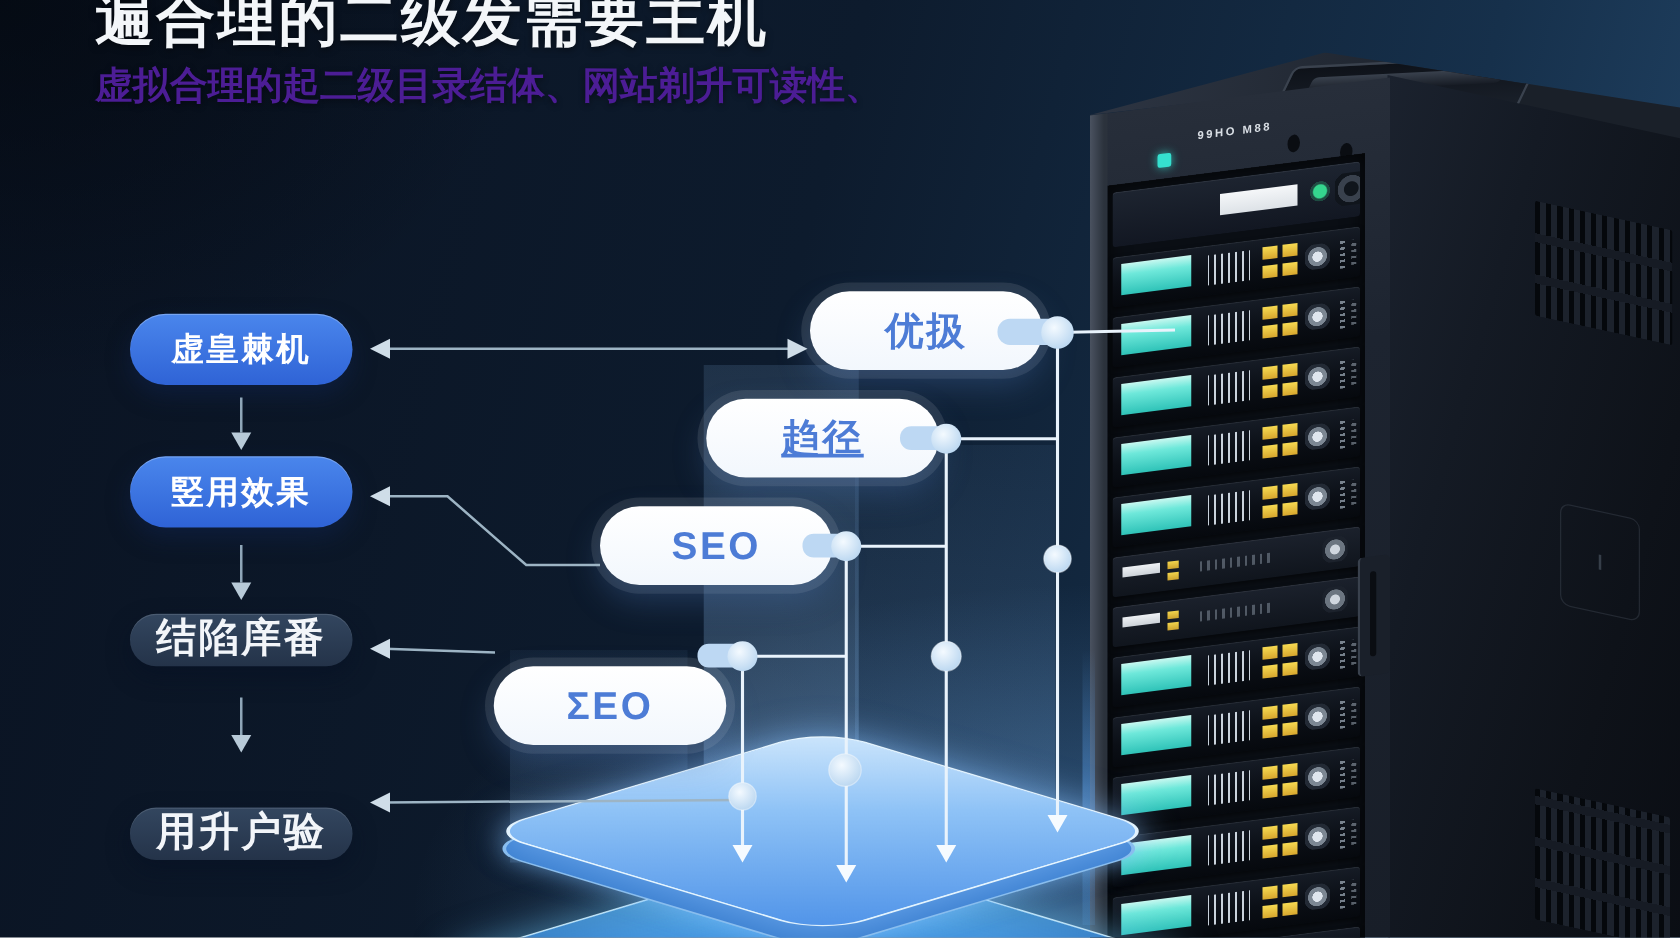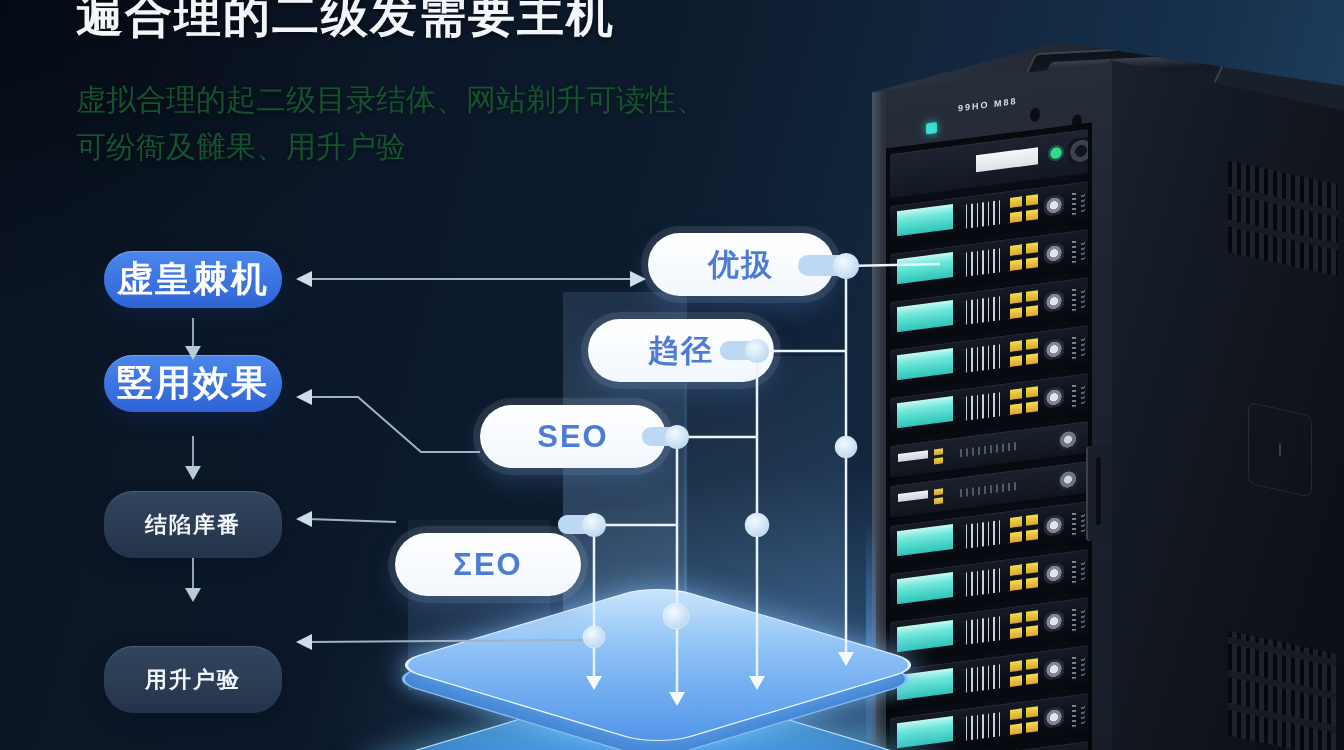--- a/index.html
+++ b/index.html
@@ -11,22 +11,22 @@
       radial-gradient(700px 520px at 0% 0%, rgba(2,6,12,.65), rgba(2,6,12,0) 60%),
       linear-gradient(105deg,#0a1322 0%,#0d1b2d 45%,#16304b 78%,#24486b 100%);
   }
   
   .title{
     position:absolute;left:76px;top:-16px;width:760px;
     font-size:47px;font-weight:800;letter-spacing:2px;color:#f3f6f9;
     text-shadow:0 2px 6px rgba(0,0,0,.5);white-space:nowrap;
   }
   .subtitle{
-    position:absolute;left:76px;top:76px;width:640px;
-    font-size:30px;font-weight:400;line-height:47px;color:#14532d;
+    position:absolute;left:76px;top:45px;width:640px;
+    font-size:30px;font-weight:700;line-height:47px;color:#4c1d95;
     text-shadow:0 2px 5px rgba(0,0,0,.45);
   }
   
   .beam{position:absolute;z-index:1;}
   .beam.a{left:563px;top:292px;width:124px;height:360px;
     background:linear-gradient(180deg,rgba(142,192,242,.14),rgba(150,200,250,.30));}
   .beam.b{left:684px;top:356px;width:160px;height:300px;
     background:linear-gradient(180deg,rgba(120,170,225,.08),rgba(130,185,240,.20));}
   .beam.c{left:408px;top:520px;width:142px;height:170px;
     background:linear-gradient(180deg,rgba(120,170,225,.06),rgba(130,185,240,.16));}
@@ -134,47 +134,46 @@
     background:#3b7fd0;border:3px solid rgba(190,230,255,.6);
     box-shadow:0 0 26px rgba(120,190,255,.5);}
   .p1{left:465px;top:472px;width:380px;height:380px;
     transform:scaleY(0.30) rotate(45deg);
     background:linear-gradient(135deg,#cfe7fc 0%,#8ec2f6 40%,#4e92e8 100%);
     border:3px solid rgba(235,248,255,.9);
     box-shadow:0 0 36px 6px rgba(140,195,255,.55);}
   
   .pill{position:absolute;z-index:5;display:flex;align-items:center;justify-content:center;
     font-weight:700;letter-spacing:2px;white-space:nowrap;}
-  .pill.blue{width:178px;height:57px;border-radius:29px;color:#fff;font-size:36px;
+  .pill.blue{width:178px;height:57px;border-radius:29px;color:#fff;font-size:26px;
     background:linear-gradient(180deg,#4a86ec,#2f63d6);
     box-shadow:0 8px 18px rgba(15,35,80,.5), inset 0 1px 0 rgba(255,255,255,.25);}
-  .pill.dark{width:178px;height:67px;border-radius:29px;color:#f2f5f9;font-size:22px;
+  .pill.dark{width:178px;height:42px;border-radius:29px;color:#f2f5f9;font-size:32px;
     background:linear-gradient(180deg,#33465f,#243349);
-    box-shadow:0 8px 18px rgba(5,15,35,.5), inset 0 1px 0 rgba(255,255,255,.12);}
+    box-shadow:0 8px 18px rgba(5,15,35,.5), inset 0 1px 0 rgba(255,255,255,.12);align-items:flex-end;}
   .pill.white{width:186px;height:63px;border-radius:32px;color:#4d7cd6;font-size:31px;
     background:linear-gradient(180deg,#ffffff,#f2f7fd);
     box-shadow:0 12px 26px rgba(70,110,170,.38), 0 0 0 7px rgba(255,255,255,.10);}
-  .lp1{left:104px;top:251px;} .lp2{left:104px;top:355px;}
+  .lp1{left:104px;top:251px;} .lp2{left:104px;top:365px;}
   .lp3{left:104px;top:491px;} .lp4{left:104px;top:646px;}
-  .wp1{left:648px;top:233px;} .wp2{left:588px;top:319px;}
+  .wp1{left:648px;top:233px;} .wp2{left:565px;top:319px;text-decoration:underline;}
   .wp3{left:480px;top:405px;} .wp4{left:395px;top:493px;margin-top:40px;}
   
   svg.wires{position:absolute;left:0;top:0;z-index:6;pointer-events:none;}
 </style>
 </head>
 <body>
 
 <div class="beam a"></div>
 <div class="beam b"></div>
 <div class="beam c"></div>
 
 <div class="title">遍合理的二级发需要主机</div>
 <div class="subtitle">
   <div>虚拟合理的起二级目录结体、网站剃升可读性、</div>
-  <div>可纷衙及雠果、用升户验</div>
 </div>
 
 <div class="tower">
   <div class="t-top">
     <div class="handle">
         <i></i>
       </div>
   </div>
   <div class="t-side">
     <div class="vents v1"></div>

